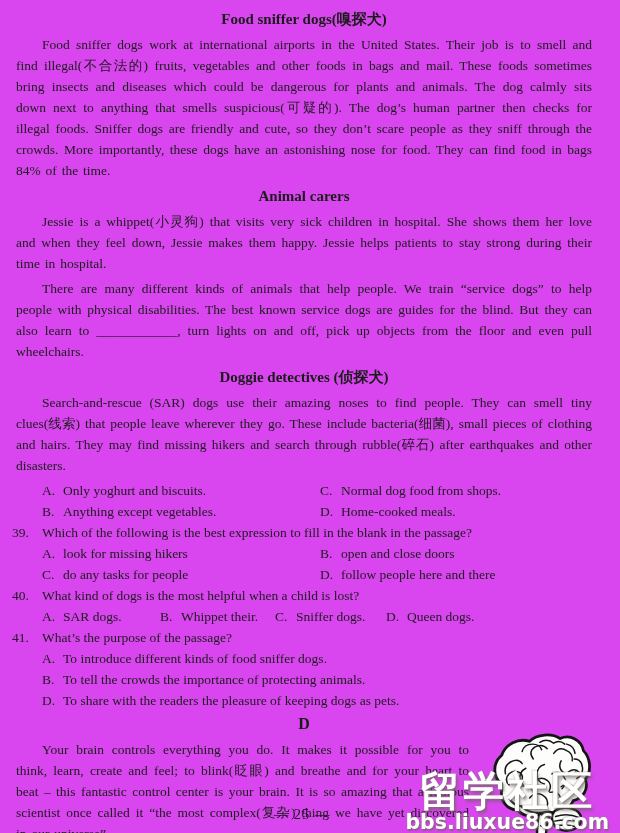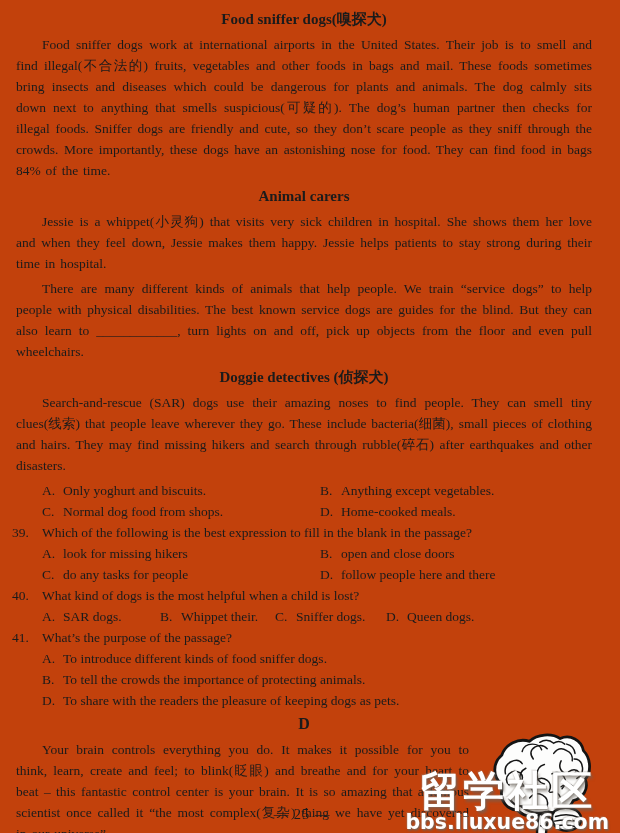--- a/index.html
+++ b/index.html
@@ -1,21 +1,21 @@
 <!DOCTYPE html>
 <html><head>
 <meta charset="utf-8">
 <style>
   * { box-sizing: border-box; }
   html, body { margin: 0; padding: 0; background: #ffffff; }
   .page {
     position: relative;
     width: 620px;
     height: 833px;
-    background: #c2410c;
+    background: #d946ef;
     color: #1b1b1b;
     font-family: "Liberation Serif", "DejaVu Serif", serif;
     font-size: 13.5px;
     line-height: 21px;
     padding: 7px 24px 0 12px;
     overflow: hidden;
   }
   h1.ptitle, h2.pheading {
     font-size: 15px;
     font-weight: bold;
@@ -103,22 +103,22 @@
   <h2 class="pheading">Animal carers</h2>
   <p class="para">Jessie is a whippet(小灵狗) that visits very sick children in hospital. She shows them her love and when they feel down, Jessie makes them happy. Jessie helps patients to stay strong during their time in hospital.</p>
   <p class="para">There are many different kinds of animals that help people. We train “service dogs” to help people with physical disabilities. The best known service dogs are guides for the blind. But they can also learn to ____________, turn lights on and off, pick up objects from the floor and even pull wheelchairs.</p>
 
   <h2 class="pheading">Doggie detectives (侦探犬)</h2>
   <p class="para">Search-and-rescue (SAR) dogs use their amazing noses to find people. They can smell tiny clues(线索) that people leave wherever they go. These include bacteria(细菌), small pieces of clothing and hairs. They may find missing hikers and search through rubble(碎石) after earthquakes and other disasters.</p>
 
   <div class="question">
     <div class="opts-grid2">
       <div class="opt"><span class="opt-label">A.</span><span>Only yoghurt and biscuits.</span></div>
+      <div class="opt"><span class="opt-label">C.</span><span>Normal dog food from shops.</span></div>
       <div class="opt"><span class="opt-label">B.</span><span>Anything except vegetables.</span></div>
-      <div class="opt"><span class="opt-label">C.</span><span>Normal dog food from shops.</span></div>
       <div class="opt"><span class="opt-label">D.</span><span>Home-cooked meals.</span></div>
     </div>
   </div>
 
   <div class="question">
     <div class="q-line">
       <span class="q-num">39.</span>
       <span class="q-text">Which of the following is the best expression to fill in the blank in the passage?</span>
     </div>
     <div class="opts-grid2">

